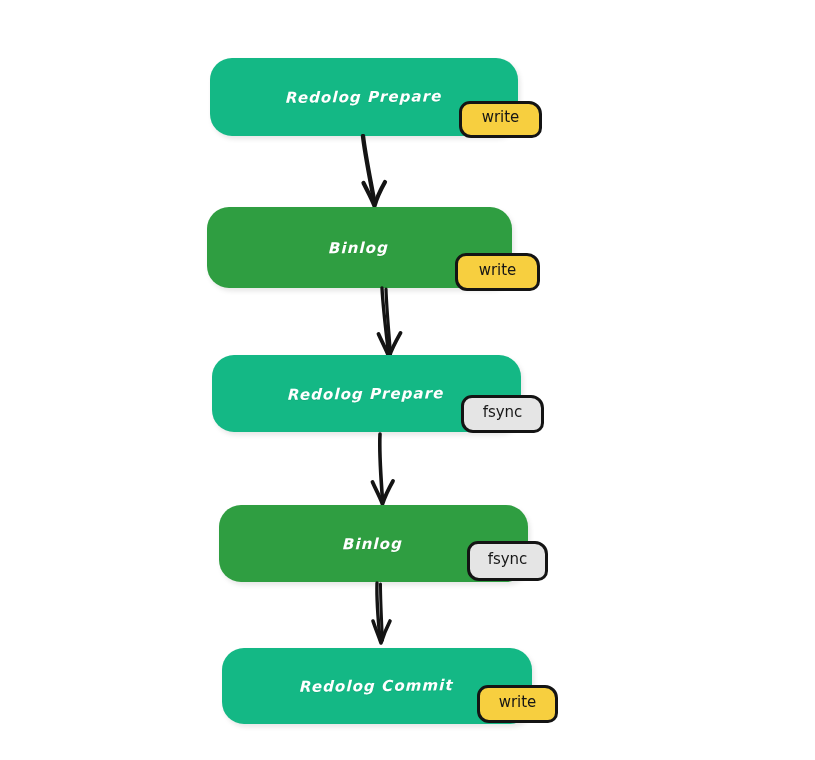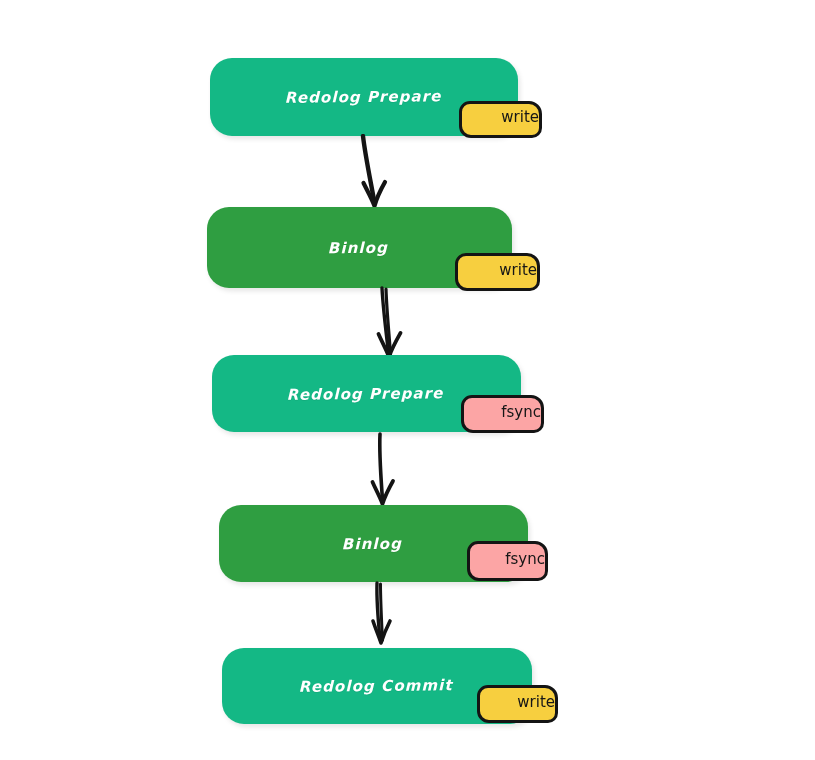--- a/index.html
+++ b/index.html
@@ -63,29 +63,29 @@
   }
 
   
   .badge {
     position: absolute;
     box-sizing: border-box;
     border: 3px solid #141414;
     border-radius: 11px 13px 10px 12px;
     display: flex;
     align-items: center;
-    justify-content: flex-end;
+    justify-content: center;
     font-family: "DejaVu Sans", sans-serif;
     font-size: 15px;
     color: #161616;
     line-height: 1;
     padding-bottom: 4px;
   }
   .badge.write  { background: #f7cf3f; }
-  .badge.fsync  { background: #fca5a5; }
+  .badge.fsync  { background: #e5e5e5; }
 
   
   .arrow { position: absolute; }
 
   
   .c-teal  { background: #14b885; }
   .c-green { background: #2f9e41; }
 </style>
 </head>
 <body>

